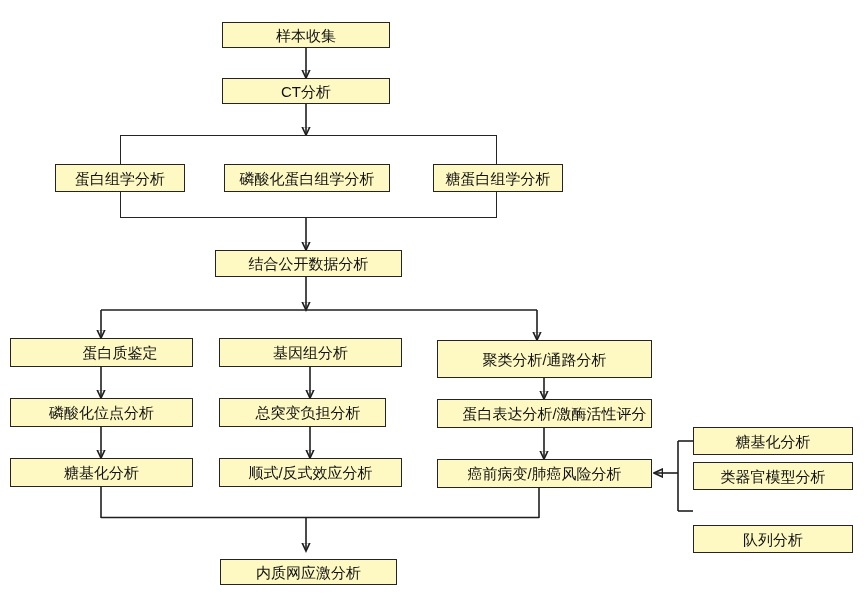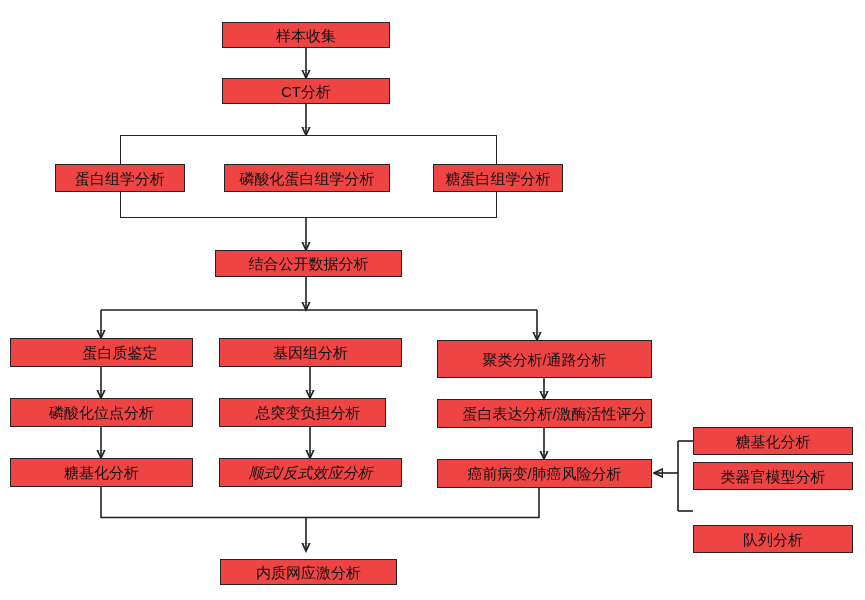--- a/index.html
+++ b/index.html
@@ -23,21 +23,21 @@
     height: 600px;
   }
   .edges path, .edges line {
     stroke: #1f1f1f;
     stroke-width: 1.6;
     fill: none;
   }
   .node {
     position: absolute;
     box-sizing: border-box;
-    background: #ef4444;
+    background: #fef9c3;
     border: 1.6px solid #242424;
     color: #111111;
     font-size: 15px;
     line-height: 1;
     display: flex;
     align-items: center;
     justify-content: center;
     text-align: left;
     white-space: nowrap;
   }
@@ -55,21 +55,21 @@
   .n-phospho-omics { left: 224px; top: 164px; width: 166px; height: 28px; }
   .n-glyco-omics { left: 433px; top: 164px; width: 130px; height: 28px; }
   .n-public      { left: 215px; top: 250px; width: 187px; height: 27px; }
   .n-protein-id  { left: 10px;  top: 338px; width: 183px; height: 29px; padding-left: 37px; }
   .n-genome      { left: 219px; top: 338px; width: 183px; height: 29px; }
   .n-cluster     { left: 437px; top: 340px; width: 215px; height: 38px; }
   .n-phospho-site{ left: 10px;  top: 398px; width: 183px; height: 29px; }
   .n-mutation    { left: 219px; top: 398px; width: 167px; height: 29px; padding-left: 11px; }
   .n-expr-kinase { left: 437px; top: 399px; width: 215px; height: 29px; padding-left: 20px; }
   .n-glyco       { left: 10px;  top: 458px; width: 183px; height: 29px; }
-  .n-cis-trans   { left: 219px; top: 458px; width: 183px; height: 29px; font-style: italic; }
+  .n-cis-trans   { left: 219px; top: 458px; width: 183px; height: 29px; }
   .n-precancer   { left: 437px; top: 459px; width: 215px; height: 29px; }
   .n-cell-model  { left: 693px; top: 427px; width: 160px; height: 28px; }
   .n-organoid    { left: 693px; top: 462px; width: 160px; height: 28px; }
   .n-cohort      { left: 693px; top: 525px; width: 160px; height: 28px; }
   .n-er-stress   { left: 220px; top: 551px; width: 177px; height: 26px; margin-top: 8px; }
 </style>
 </head>
 <body>
 
 <div class="canvas">

